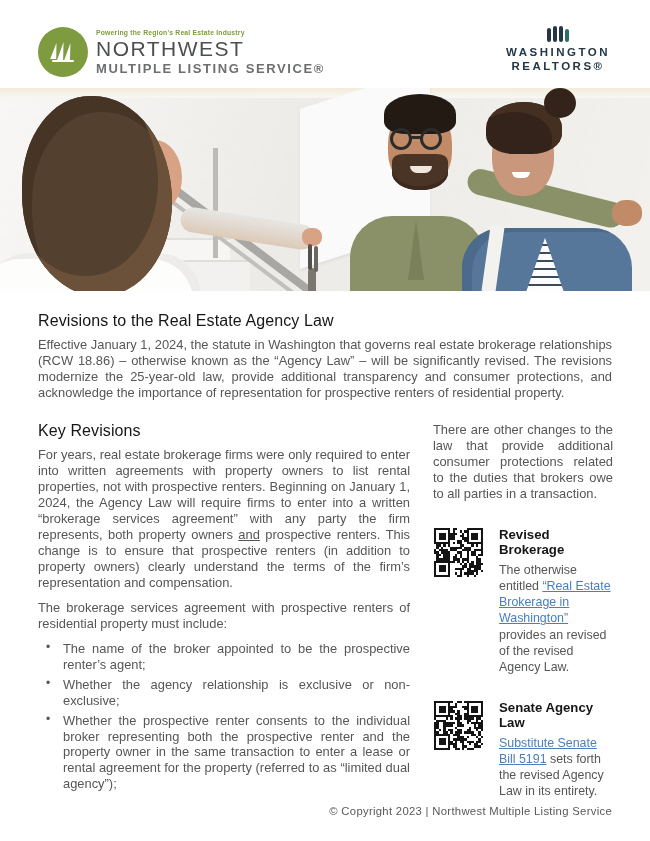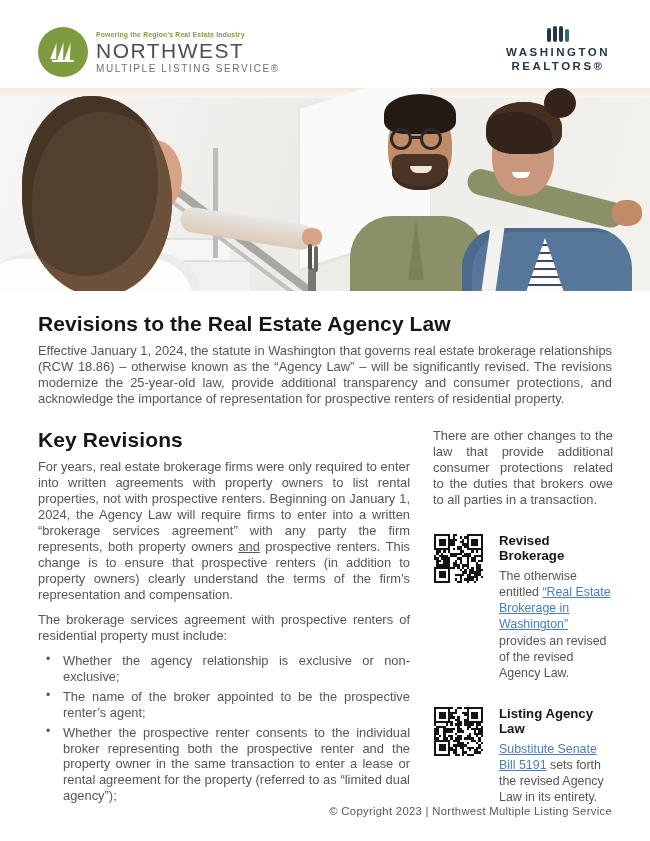--- a/index.html
+++ b/index.html
@@ -13,21 +13,21 @@
   
   .header { height:88px; background:#fff; position:relative; }
   .nwmls-logo { position:absolute; left:38px; top:27px; display:flex; align-items:center; }
   .nwmls-mark {
     width:50px; height:50px; border-radius:50%; background:#7e9c3f;
     display:flex; align-items:center; justify-content:center; flex:0 0 auto;
   }
   .nwmls-text { margin-left:8px; }
   .nwmls-tagline { font-size:6.8px; color:#7e9c3f; font-weight:bold; letter-spacing:.2px; margin-bottom:2px; }
   .nwmls-name { font-size:21px; color:#4d4e50; letter-spacing:1.5px; line-height:1; }
-  .nwmls-sub { font-size:10px; color:#6d6e70; font-weight:normal; letter-spacing:1.6px; margin-top:2px; }
+  .nwmls-sub { font-size:13px; color:#6d6e70; font-weight:bold; letter-spacing:1.6px; margin-top:2px; }
   .wr-logo { position:absolute; right:40px; top:26px; text-align:center; }
   .wr-mark { display:inline-flex; gap:2px; align-items:flex-end; height:16px; margin-bottom:4px; }
   .wr-mark i { display:block; width:4px; border-radius:2px; }
   .wr-mark i:nth-child(1){ height:14px; background:#253746; }
   .wr-mark i:nth-child(2){ height:16px; background:#253746; }
   .wr-mark i:nth-child(3){ height:16px; background:#253746; }
   .wr-mark i:nth-child(4){ height:13px; background:#2e6f63; }
   .wr-line1 { font-size:11.5px; color:#253746; letter-spacing:2.5px; font-weight:bold; }
   .wr-line2 { font-size:11.5px; color:#253746; letter-spacing:2.5px; font-weight:bold; margin-top:2px; }
 
@@ -87,21 +87,21 @@
 
   
   .banner { height:66px; background:#edc347; display:flex; align-items:center; justify-content:center; }
   .banner h1 {
     font-size:27px; font-weight:800; color:#171512; letter-spacing:1.2px;
     font-variant:small-caps; transform:scaleX(.97); white-space:nowrap;
   }
 
   
   .main { padding:21px 38px 0 38px; }
-  h2 { font-size:21px; color:#161616; letter-spacing:.1px; margin-bottom:7px; font-weight:bold; }
+  h2 { font-size:16px; color:#161616; letter-spacing:.1px; margin-bottom:7px; font-weight:normal; }
   .para { font-size:12.9px; line-height:1.24; text-align:justify; color:#555658; }
   .columns { display:flex; margin-top:21px; }
   .col-left { width:372px; flex:0 0 auto; }
   .col-right { width:180px; margin-left:23px; flex:0 0 auto; }
   .col-left .para + .para { margin-top:9px; }
   .u { text-decoration:underline; }
   ul.bullets { margin:9px 0 0 6px; list-style:none; }
   ul.bullets li {
     font-size:12.9px; line-height:1.22; text-align:justify; color:#555658;
     padding-left:19px; position:relative; margin-bottom:4.5px;
@@ -204,22 +204,22 @@
       <p class="para">Effective January 1, 2024, the statute in Washington that governs real estate brokerage relationships (RCW 18.86) – otherwise known as the “Agency Law” – will be significantly revised. The revisions modernize the 25-year-old law, provide additional transparency and consumer protections, and acknowledge the importance of representation for prospective renters of residential property.</p>
     </section>
 
     <div class="columns">
 
       <div class="col-left">
         <h2>Key Revisions</h2>
         <p class="para"><span>For years, real estate brokerage firms were only required to enter into written agreements with property owners to list rental properties, not with prospective renters. Beginning on January 1, 2024, the Agency Law will require firms to enter into a written “brokerage services agreement” with any party the firm represents, both property owners </span><span class="u">and</span><span> prospective renters. This change is to ensure that prospective renters (in addition to property owners) clearly understand the terms of the firm’s representation and compensation.</span></p>
         <p class="para">The brokerage services agreement with prospective renters of residential property must include:</p>
         <ul class="bullets">
+          <li>The name of the broker appointed to be the prospective renter’s agent;</li>
           <li>Whether the agency relationship is exclusive or non-exclusive;</li>
-          <li>The name of the broker appointed to be the prospective renter’s agent;</li>
           <li>Whether the prospective renter consents to the individual broker representing both the prospective renter and the property owner in the same transaction to enter a lease or rental agreement for the property (referred to as “limited dual agency”);</li>
 
         </ul>
       </div>
 
       <div class="col-right">
         <p class="para">There are other changes to the law that provide additional consumer protections related to the duties that brokers owe to all parties in a transaction.</p>
 
         <div class="info-block">
           <div class="qr">
@@ -732,21 +732,21 @@
               <i style="grid-row:21;grid-column:6"></i>
               <i style="grid-row:21;grid-column:7"></i>
               <i style="grid-row:21;grid-column:10"></i>
               <i style="grid-row:21;grid-column:11"></i>
               <i style="grid-row:21;grid-column:13"></i>
               <i style="grid-row:21;grid-column:15"></i>
               <i style="grid-row:21;grid-column:16"></i>
               <i style="grid-row:21;grid-column:17"></i>
             </div>
           <div class="info-body">
-            <h3>Listing Agency Law</h3>
+            <h3>Senate Agency Law</h3>
             <p class="info-text"><a class="doc-link">Substitute Senate Bill 5191</a><span> sets forth the revised Agency Law in its entirety.</span></p>
           </div>
         </div>
       </div>
 
     </div>
   </div>
 
   <div class="copyright">© Copyright 2023  | Northwest Multiple Listing Service</div>
 

